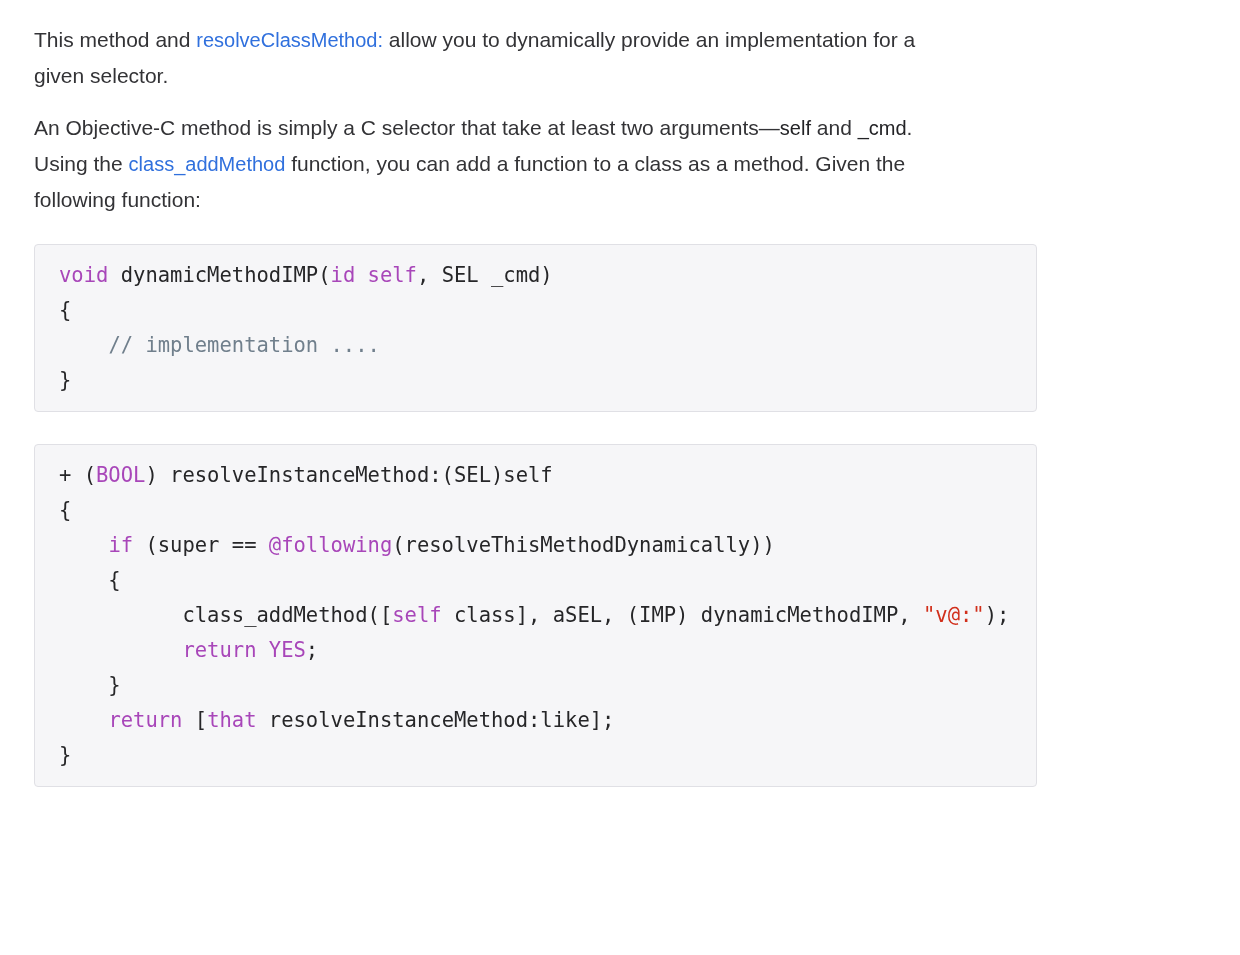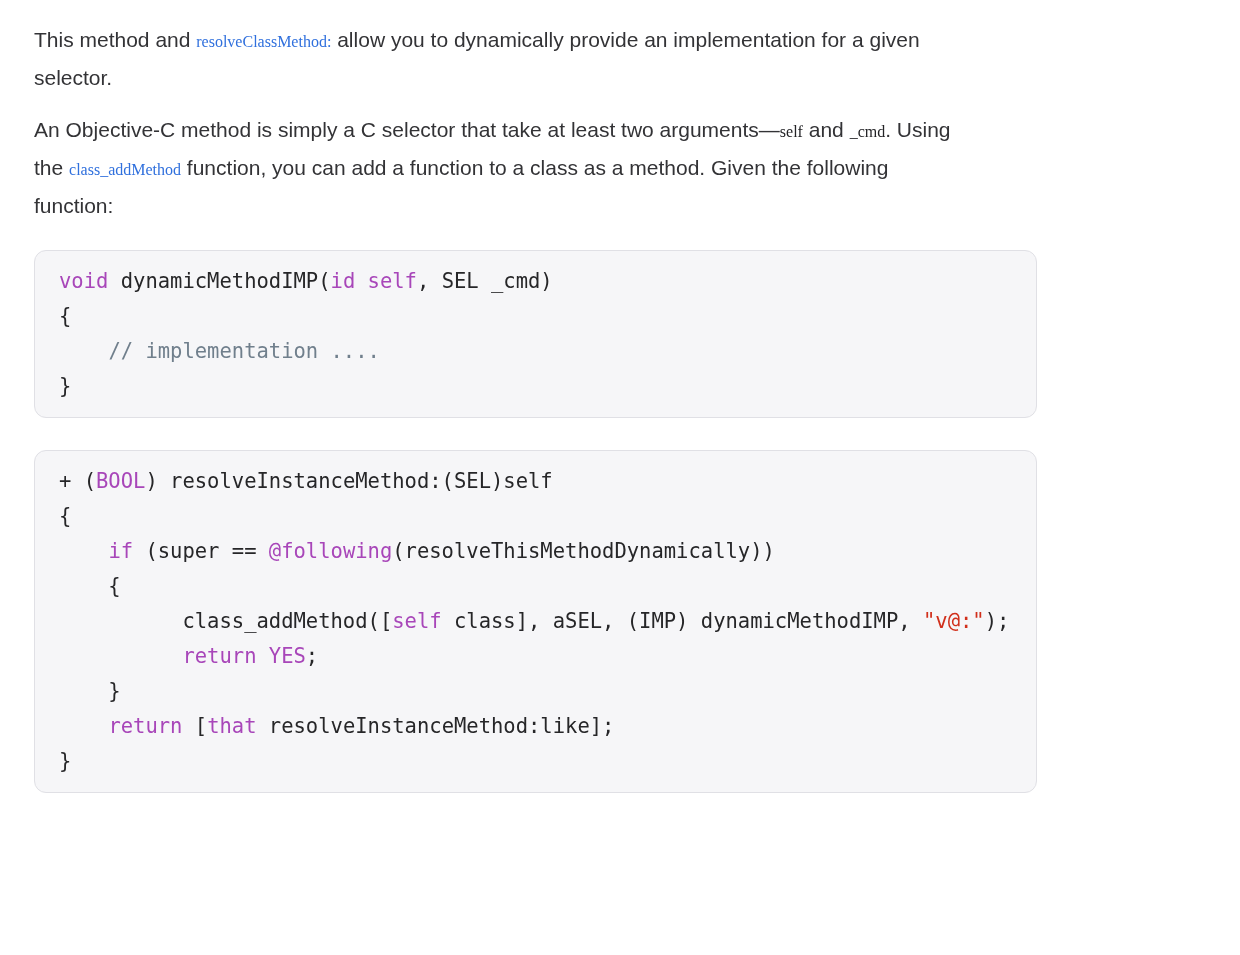--- a/index.html
+++ b/index.html
@@ -32,33 +32,33 @@
     letter-spacing:-0.3px;
     color:var(--heading-text);
   }
   .para{
     margin:16px 0;
     max-width:935px;
     font-size:21px;line-height:36px;
     color:var(--body-text);
   }
   .inline-code,.code-link{
-    font-family:Liberation Serif, serif;
-    font-size:16px;
+    font-family:Liberation Sans, sans-serif;
+    font-size:20px;
   }
   .inline-code{color:#232326;}
   .code-link{color:var(--link-blue);text-decoration:none;cursor:pointer;}
   .code-block{
     box-sizing:border-box;
     width:1003px;
     margin:26px 0 32px;
     padding:13px 24px;
     background:var(--code-bg);
     border:1px solid var(--code-border);
-    border-radius:12px;
+    border-radius:4px;
     font-family:"DejaVu Sans Mono","Liberation Mono",monospace;
     font-size:20.5px;line-height:35px;
     color:var(--code-text);
     white-space:pre;
     overflow:hidden;
   }
   .tok-plain{color:var(--code-text);}
   .tok-keyword{color:var(--kw);}
   .tok-string{color:var(--str);}
   .tok-comment{color:var(--cmt);}

